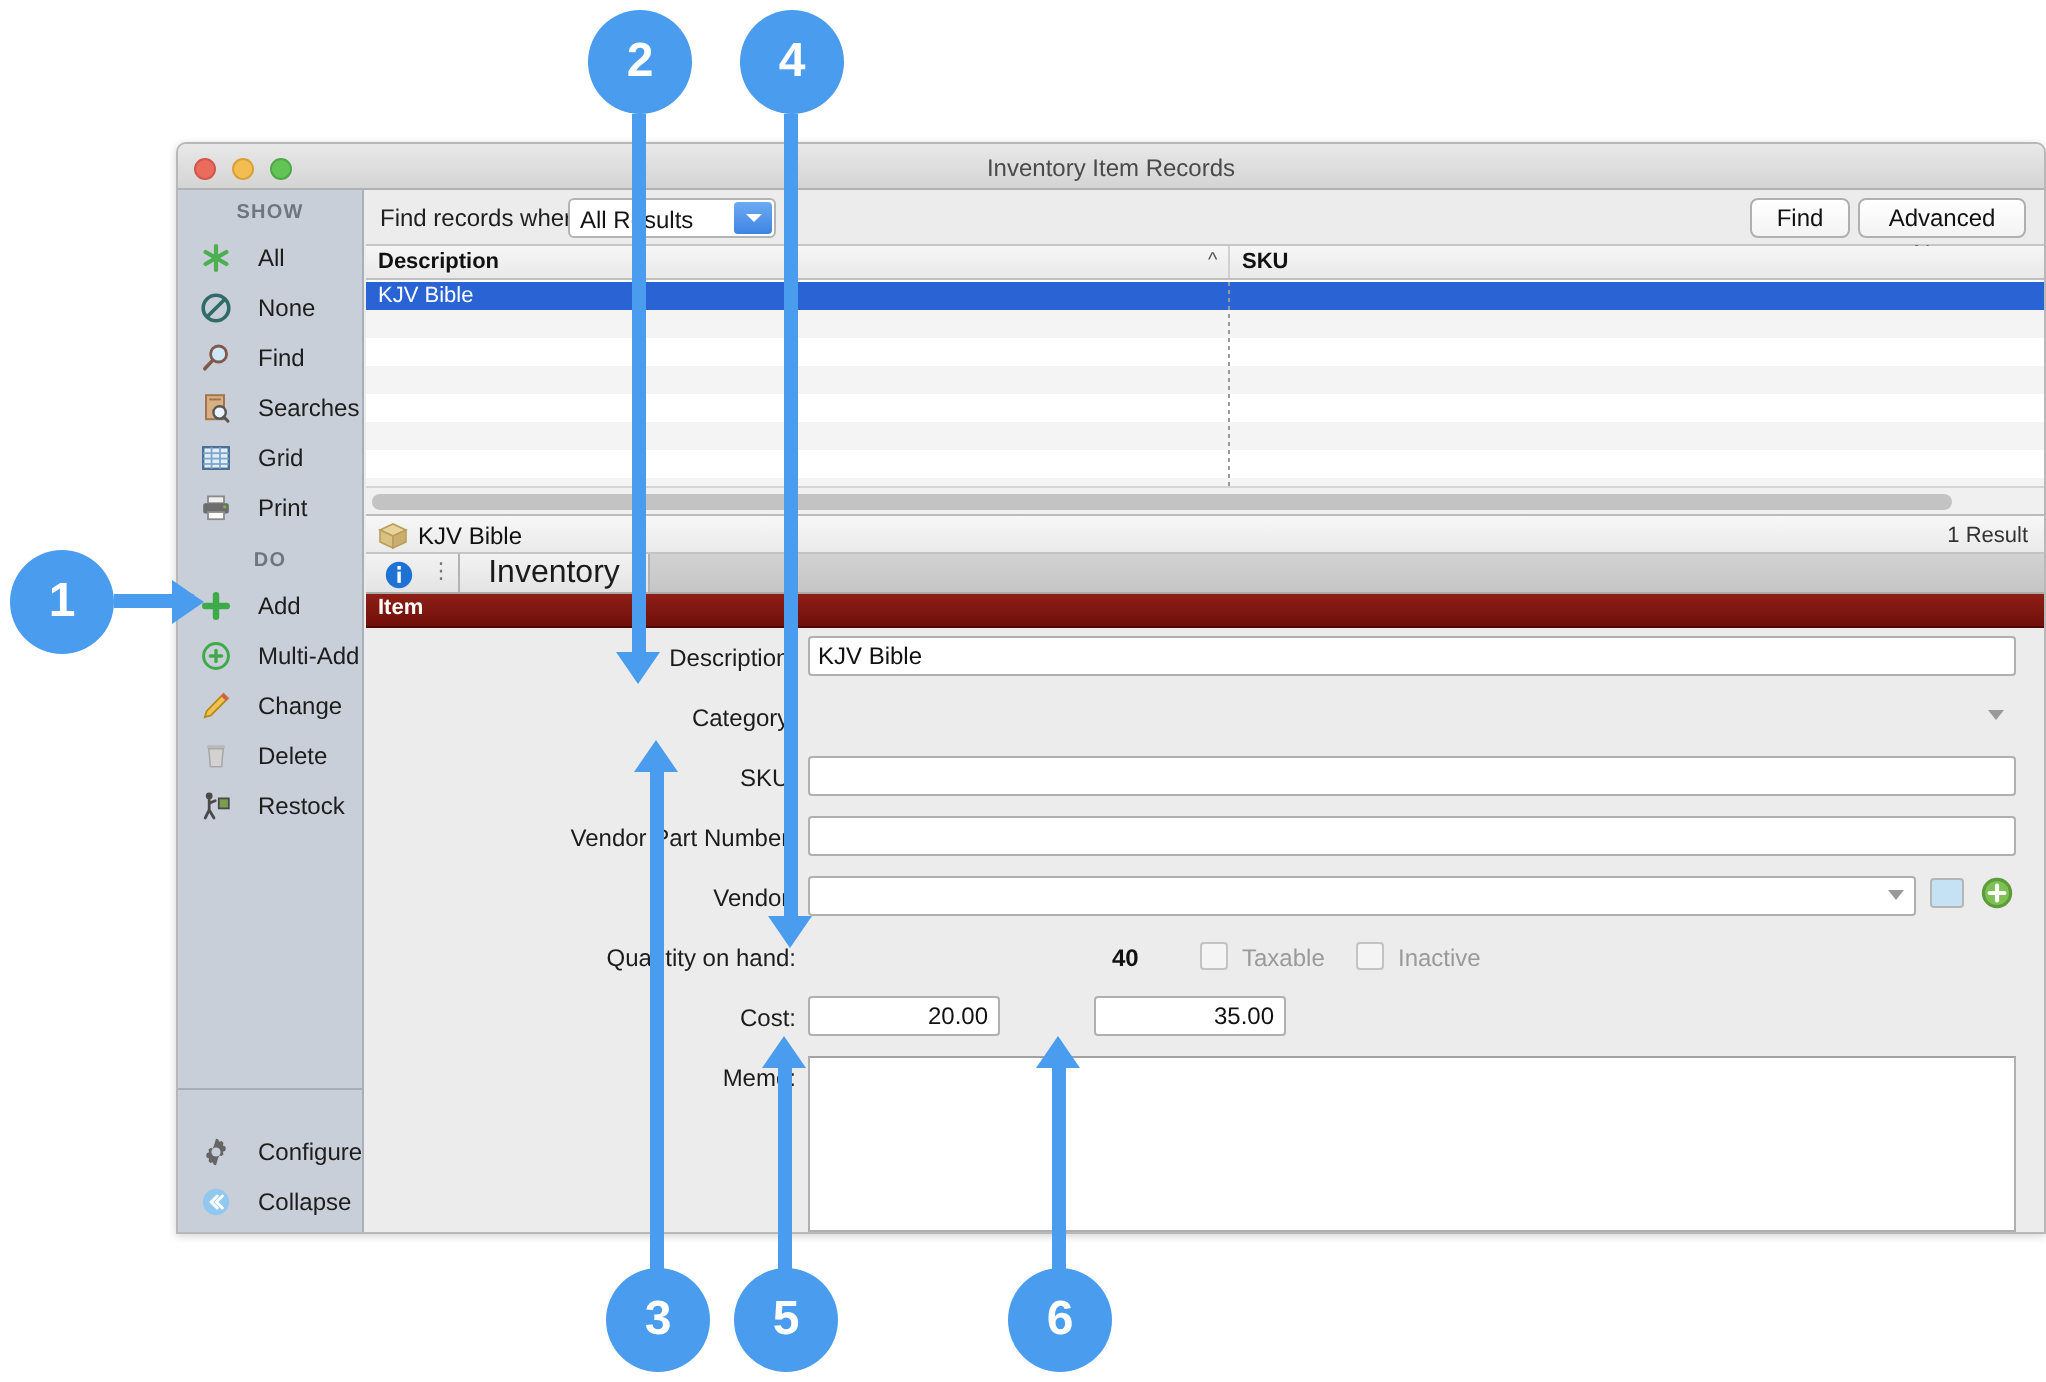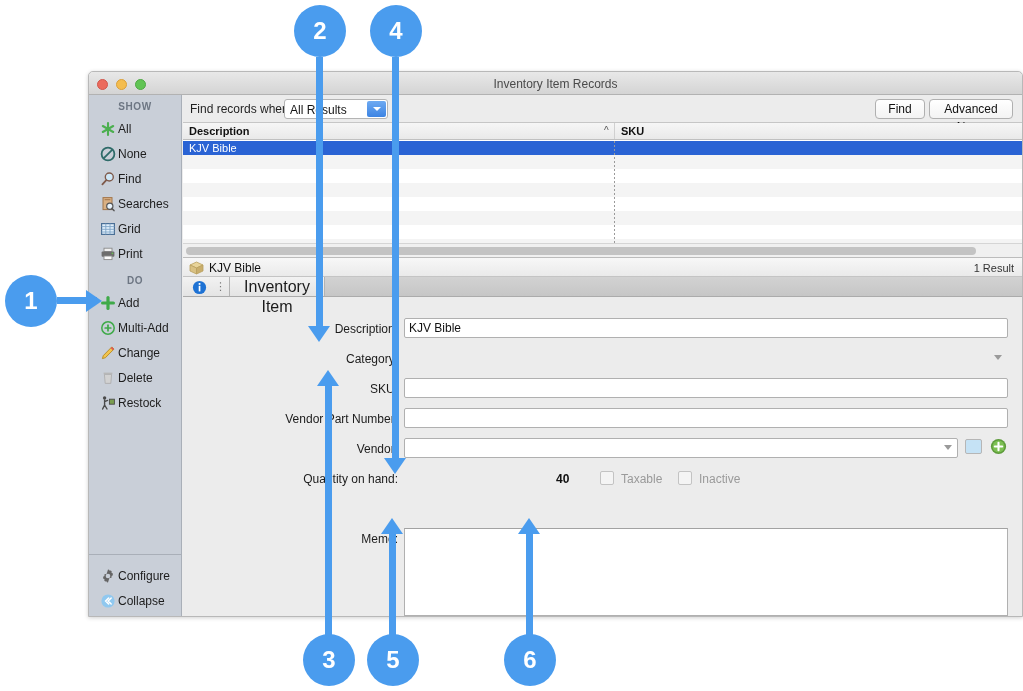--- a/index.html
+++ b/index.html
@@ -43,30 +43,30 @@
   #sidebar {
     position: absolute; left: 0; top: 23px; width: 93px; bottom: 0;
     background: #c9cfd8;
     border-right: 1px solid #a9afb8;
   }
   .side-head {
     text-align: center; font-size: 10px; color: #6d7683;
     letter-spacing: .6px; padding: 6px 0 4px 0; font-weight: 600;
   }
   .side-item {
-    display: flex; align-items: center; gap: 2px;
+    display: flex; align-items: center; gap: 13px;
     height: 25px; padding-left: 11px;
     font-size: 12px; color: #1d1d1d;
   }
   .side-ico { width: 16px; height: 16px; flex: 0 0 16px; position: relative; }
   .side-ico svg { display:block; }
   #sidebar .bottom {
     position: absolute; left: 0; right: 0; bottom: 0;
     border-top: 1px solid #a9afb8;
-    padding-top: 8px; padding-bottom: 3px;
+    padding-top: 18px; padding-bottom: 3px;
     background: #c9cfd8;
   }
 
   
   #content { position: absolute; left: 94px; top: 23px; right: 0; bottom: 0; background:#ececec; }
 
   
   #findbar {
     position: absolute; left:0; top:0; right:0; height: 28px;
     background: #ececec; border-bottom: 1px solid #c6c6c6;
@@ -468,20 +468,23 @@
               <circle cx="7.5" cy="7.5" r="6.6" fill="#1e72d4"></circle>
               <rect x="6.7" y="3" width="1.7" height="1.8" fill="#fff"></rect>
               <rect x="6.7" y="5.8" width="1.7" height="5.6" fill="#fff"></rect>
             </svg>
           </span>
           <span class="dots">⋮</span>
         </div>
         <div id="tab-item">Inventory Item</div>
       </div>
 
+      <div id="section-bar">
+        <span class="t">Item</span>
+      </div>
 
       <div id="form">
 
         <div class="frow" style="top:0px">
           <div class="flabel">Description:</div>
           <div class="finput full">KJV Bible</div>
         </div>
 
         <div class="frow" style="top:30px">
           <div class="flabel">Category:</div>
@@ -517,20 +520,26 @@
 
         <div class="frow" style="top:150px">
           <div class="flabel">Quantity on hand:</div>
           <div class="qty-val" style="left:373px">40</div>
           <div class="chk" style="left:417px"></div>
           <div class="chk-lbl" style="left:438px">Taxable</div>
           <div class="chk" style="left:495px"></div>
           <div class="chk-lbl" style="left:516px">Inactive</div>
         </div>
 
+        <div class="frow" style="top:180px">
+          <div class="flabel">Cost:</div>
+          <div class="money" style="left:221px">20.00</div>
+          <div class="flabel" style="left:300px; width:130px; text-align:right">Price:</div>
+          <div class="money" style="left:364px">35.00</div>
+        </div>
 
         <div class="frow" style="top:210px; bottom:0; height:auto">
           <div class="flabel">Memo:</div>
           <div id="memo-box"></div>
         </div>
 
       </div>
     </div>
   </div>
 

